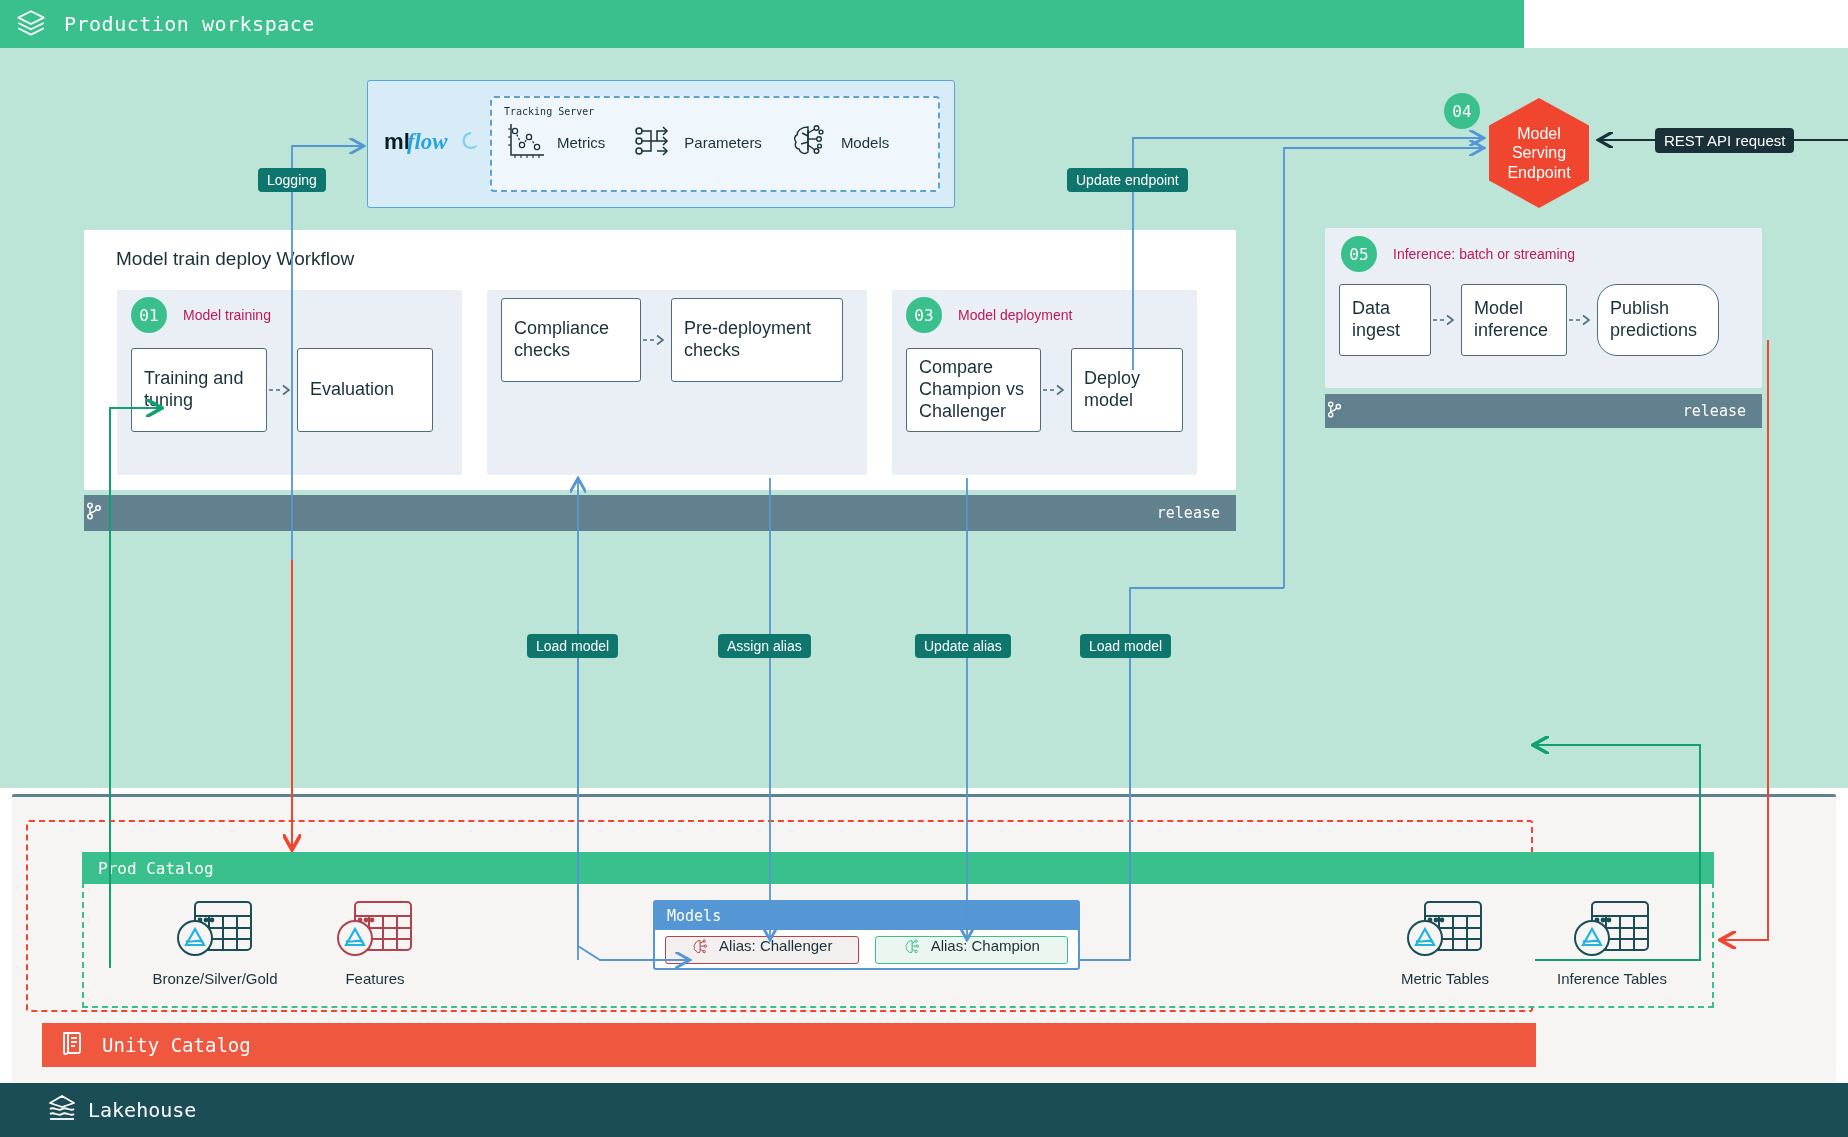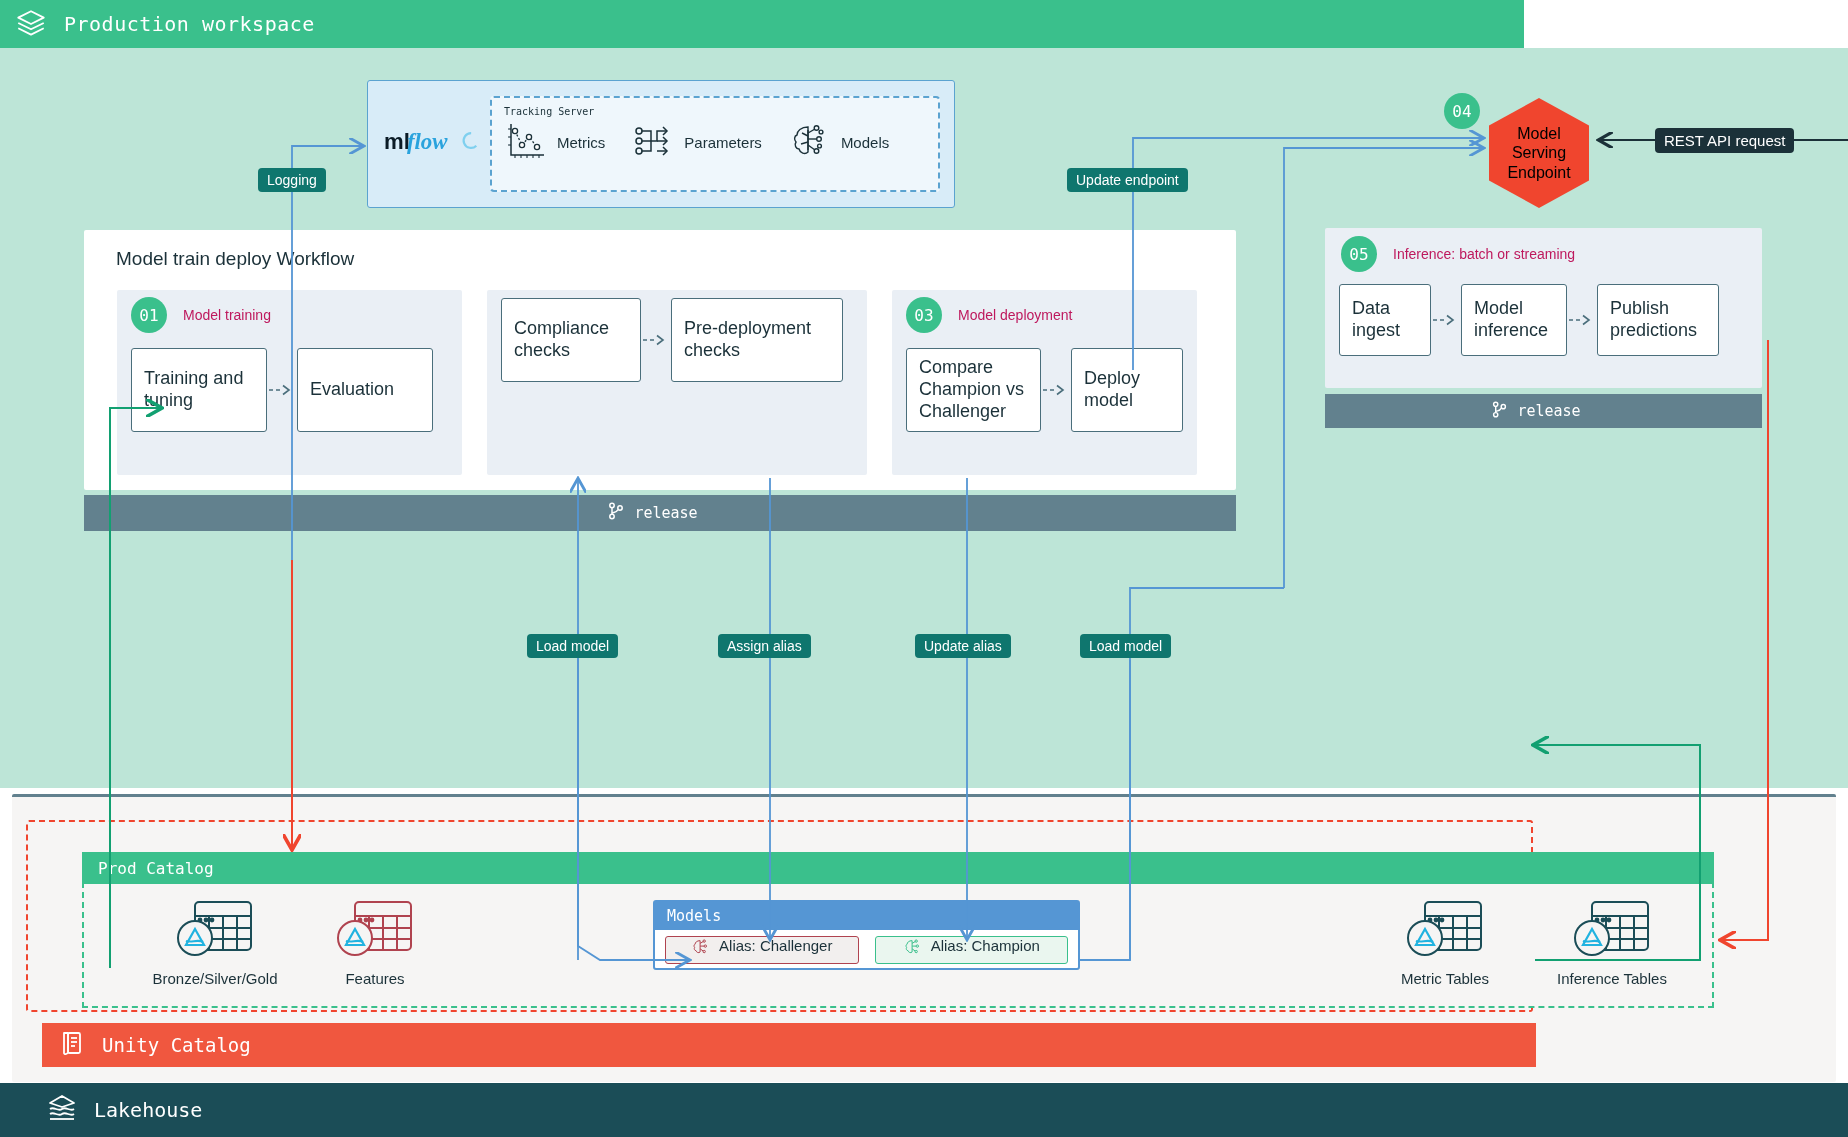--- a/index.html
+++ b/index.html
@@ -70,38 +70,38 @@
   .pbox{
     background:#fff; border:1.5px solid #4a6e7b; border-radius:3px;
     min-height:84px; display:flex; align-items:center; padding:8px 12px;
     font-size:18px; color:#1b3139; line-height:1.22;
   }
   .darrow{ width:30px; flex:0 0 30px; display:flex; justify-content:center; }
 
   
   .release-bar{
     position:absolute; background:#62818e; display:flex; align-items:center;
-    justify-content:center; padding-right:16px; gap:8px;
+    justify-content:space-between; padding-right:16px; gap:8px;
   }
   .release-bar .rtext{
     color:#fff; font-size:15px;
     font-family:"DejaVu Sans Mono","Liberation Mono",monospace;
   }
 
   
   .rpanel{ position:absolute; background:#eaeff5; border-radius:2px; }
   .rpanel-head{ display:flex; align-items:center; height:52px; padding-left:16px; }
   .rboxes{ display:flex; align-items:center; padding:0 14px; }
 
   
   .hex{
     position:absolute; left:1489px; top:98px; width:100px; height:110px;
     background:#f0452e; display:flex; align-items:center; justify-content:center;
     clip-path:polygon(50% 0%,100% 25%,100% 75%,50% 100%,0% 75%,0% 25%);
-    color:#000000; font-size:16px; text-align:center; line-height:1.2;
+    color:#ffffff; font-size:16px; text-align:center; line-height:1.2;
   }
   .hex-badge{ position:absolute; left:1444px; top:93px; }
 
   
   .elabel{
     position:absolute; background:#0f766e; color:#fff; font-size:14px;
     border-radius:4px; padding:4px 9px; white-space:nowrap; z-index:6;
   }
   .elabel.dark{ background:#1b3139; font-size:15px; }
 
@@ -148,21 +148,21 @@
   .uc-bar{
     position:absolute; left:42px; top:1023px; width:1494px; height:44px;
     background:#f0573f; display:flex; align-items:center; padding-left:16px; gap:16px;
   }
   .uc-bar .t{
     color:#fff; font-size:19px;
     font-family:"DejaVu Sans Mono","Liberation Mono",monospace;
   }
   .lh-bar{
     position:absolute; left:0; top:1083px; width:1848px; height:54px;
-    background:#1b4d57; display:flex; align-items:center; padding-left:46px; gap:16px;
+    background:#1b4d57; display:flex; align-items:center; padding-left:46px; gap:10px;
   }
   .lh-bar .t{
     color:#fff; font-size:20px;
     font-family:"DejaVu Sans Mono","Liberation Mono",monospace;
   }
 
   svg.edges{ position:absolute; left:0; top:0; width:1848px; height:1137px; pointer-events:none; z-index:2; }
 </style>
 </head>
 <body>
@@ -417,21 +417,21 @@
       </div>
       <div class="pbox" style="width:106px; min-height:72px;">Model inference</div>
       <div class="darrow">
         <svg width="30" height="14">
             <g stroke="#4a6e7b" stroke-width="1.6" fill="none">
           <path d="M2,7 L16,7" stroke-dasharray="4,3"></path>
               <path d="M16,2.5 L22,7 L16,11.5"></path>
             </g>
           </svg>
       </div>
-      <div class="pbox" style="width:122px; min-height:72px;">Publish predictions</div>
+      <div class="pbox" style="width:122px; min-height:72px;border-radius:20px;">Publish predictions</div>
     </div>
   </div>
   <div class="release-bar" style="left:1325px; top:394px; width:437px; height:34px;">
     <span>
       <svg width="19" height="19" viewBox="0 0 20 20">
         <g fill="none" stroke="#fff" stroke-width="1.5">
           <circle cx="6" cy="4.5" r="2.2"></circle>
             <circle cx="6" cy="15.5" r="2.2"></circle>
           <circle cx="14" cy="7" r="2.2"></circle>
           <path d="M6,6.7 L6,13.3"></path>

